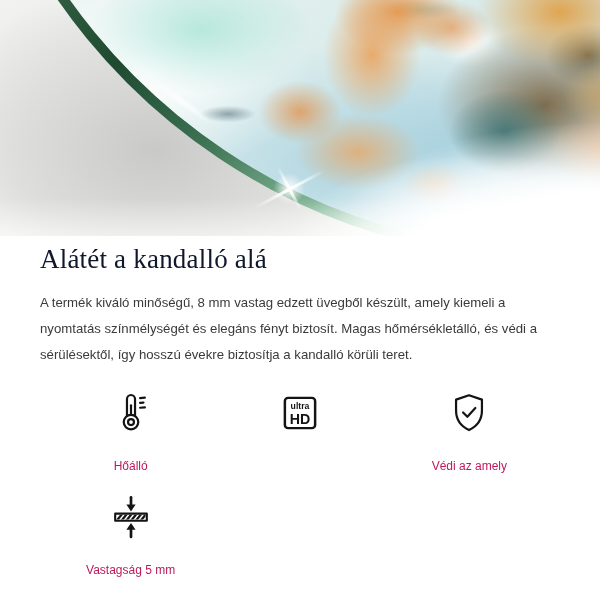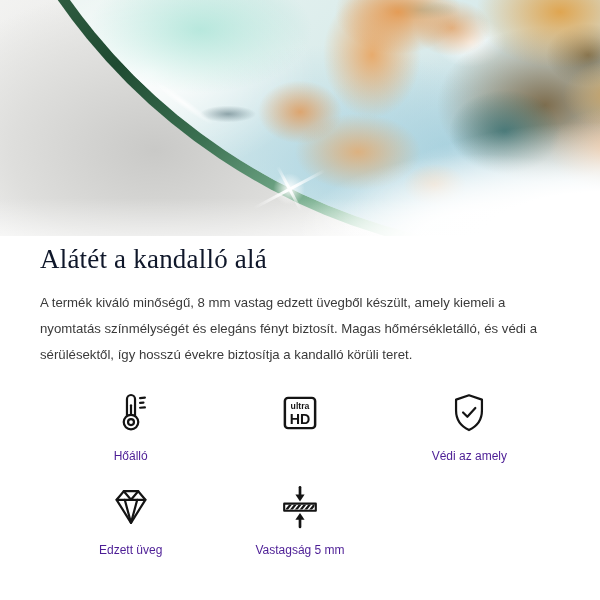--- a/index.html
+++ b/index.html
@@ -76,21 +76,21 @@
   .description{
     margin:13px 0 0 0;max-width:534px;font-size:13.2px;line-height:26px;color:#3a3a3a;
   }
   
   .features{
     display:grid;grid-template-columns:repeat(3,1fr);row-gap:20px;
     margin-top:21px;padding:0 6px;
   }
   .feature{display:flex;flex-direction:column;align-items:center;}
   .feature .icon-box{height:47px;display:flex;align-items:center;justify-content:center;}
-  .feature .label{margin-top:13px;font-size:12px;color:#4c1d95;text-align:center;}
+  .feature .label{margin-top:23px;font-size:12px;color:#be185d;text-align:center;}
   svg.ic{stroke:#141414;fill:none;stroke-width:2.3;stroke-linecap:round;stroke-linejoin:round;}
   svg.ic .fill{fill:#141414;stroke:none;}
   svg.ic text{stroke:none;fill:#141414;font-family:"Liberation Sans",sans-serif;}
 </style>
 </head>
 <body>
 
 <div class="hero">
   <div class="hero-bg"></div>
   <div class="disc-ring"></div>
@@ -140,31 +140,20 @@
     <div class="feature">
       <div class="icon-box">
         <svg class="ic" width="46" height="46" viewBox="0 0 48 48">
           <path d="M24 5.5 L37.5 10 V21.5 C37.5 31.5 31.8 38.2 24 41.8 C16.2 38.2 10.5 31.5 10.5 21.5 V10 Z"></path>
           <polyline points="17.8,23.4 22.3,27.9 30.6,18.8"></polyline>
         </svg>
       </div>
       <div class="label">Védi az amely</div>
     </div>
 
-    <div class="feature">
-      <div class="icon-box">
-        <svg class="ic" width="46" height="46" viewBox="0 0 48 48" stroke-width="2.1">
-          <path d="M9 16.5 L16.5 7.5 H31.5 L39 16.5 L24 40.5 Z"></path>
-          <line x1="9" y1="16.5" x2="39" y2="16.5"></line>
-          <path d="M16.5 7.5 L24 16.5 L31.5 7.5"></path>
-          <path d="M17.5 16.5 L24 40.5 L30.5 16.5"></path>
-        </svg>
-      </div>
-      <div class="label">Edzett üveg</div>
-    </div>
 
 
     <div class="feature">
       <div class="icon-box">
         <svg class="ic" width="46" height="46" viewBox="0 0 48 48">
           <line x1="24" y1="3.5" x2="24" y2="11.5" stroke-width="2.8"></line>
           <polygon class="fill" points="19.2,11 28.8,11 24,18.2"></polygon>
           <rect x="7.5" y="20.5" width="33" height="7.4" fill="#ffffff" stroke-width="2.2"></rect>
           <defs>
               <clipPath id="barClip">

